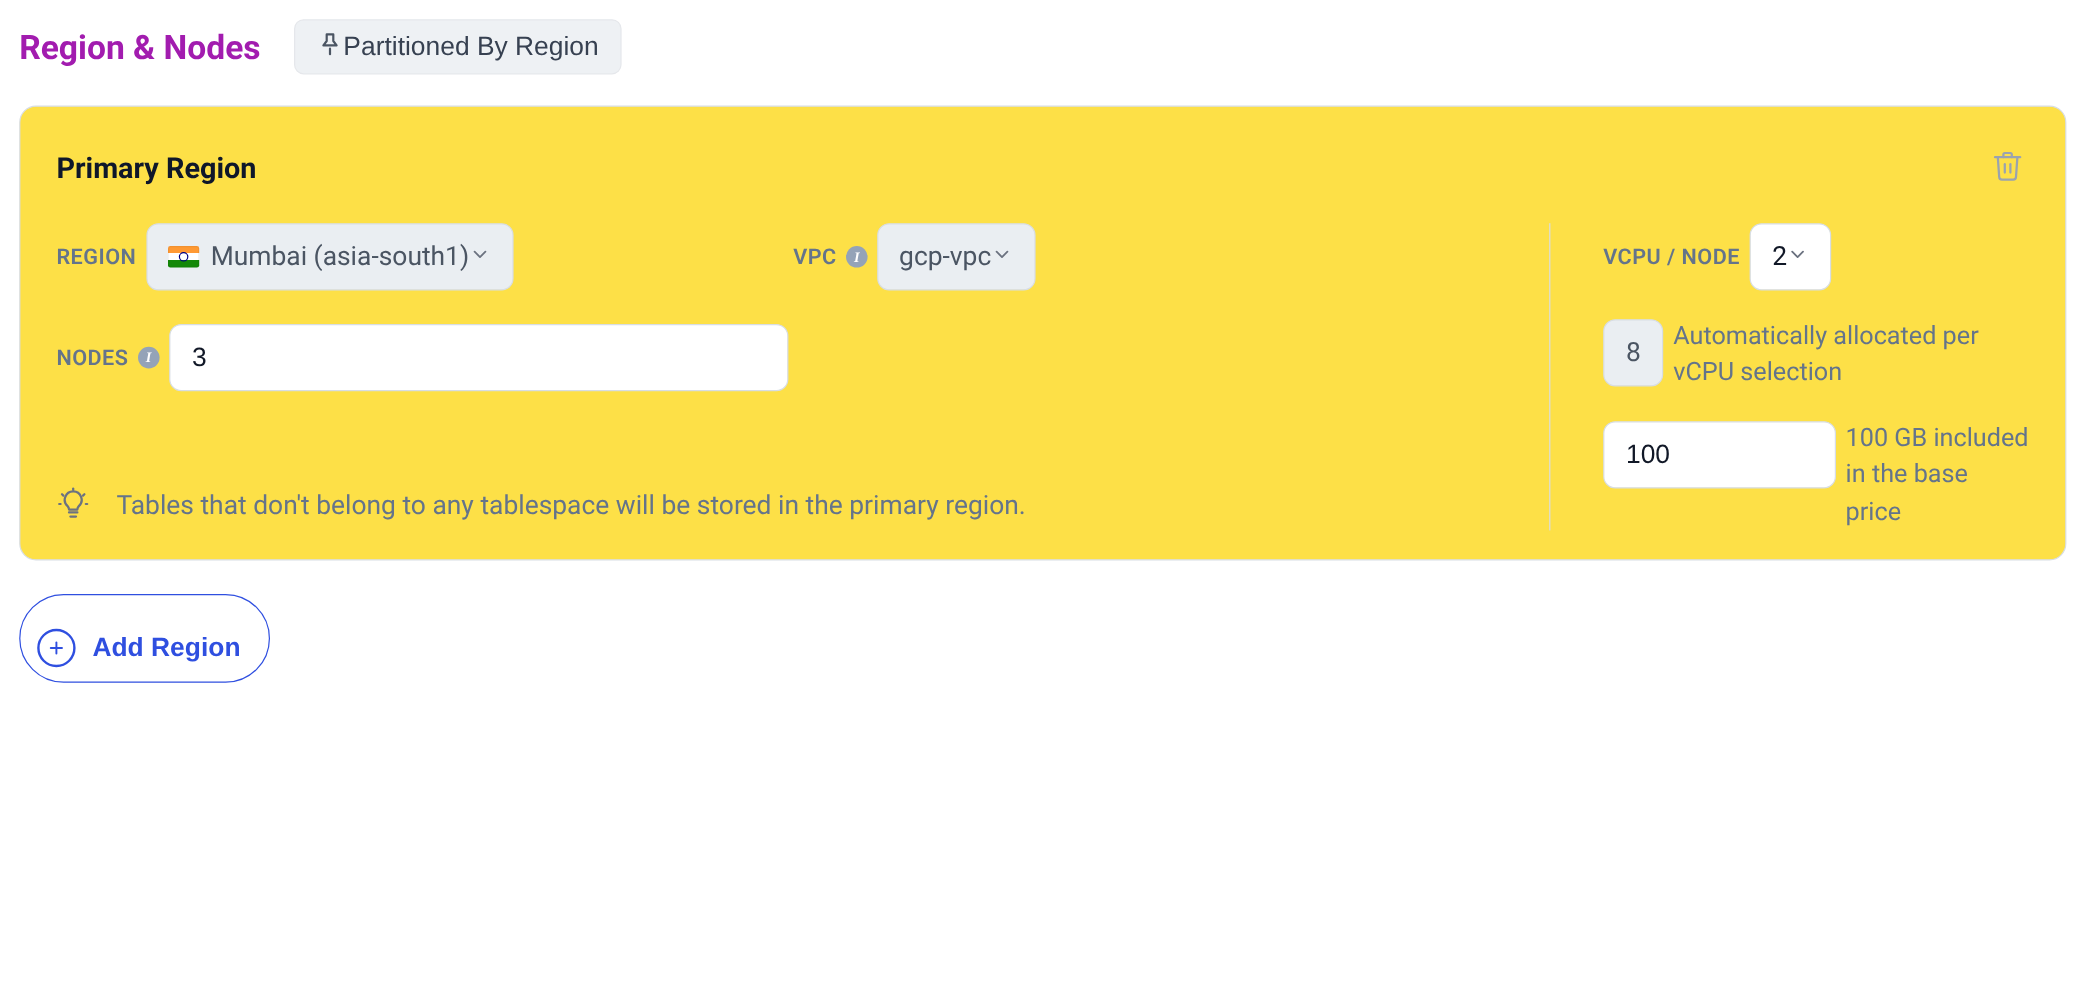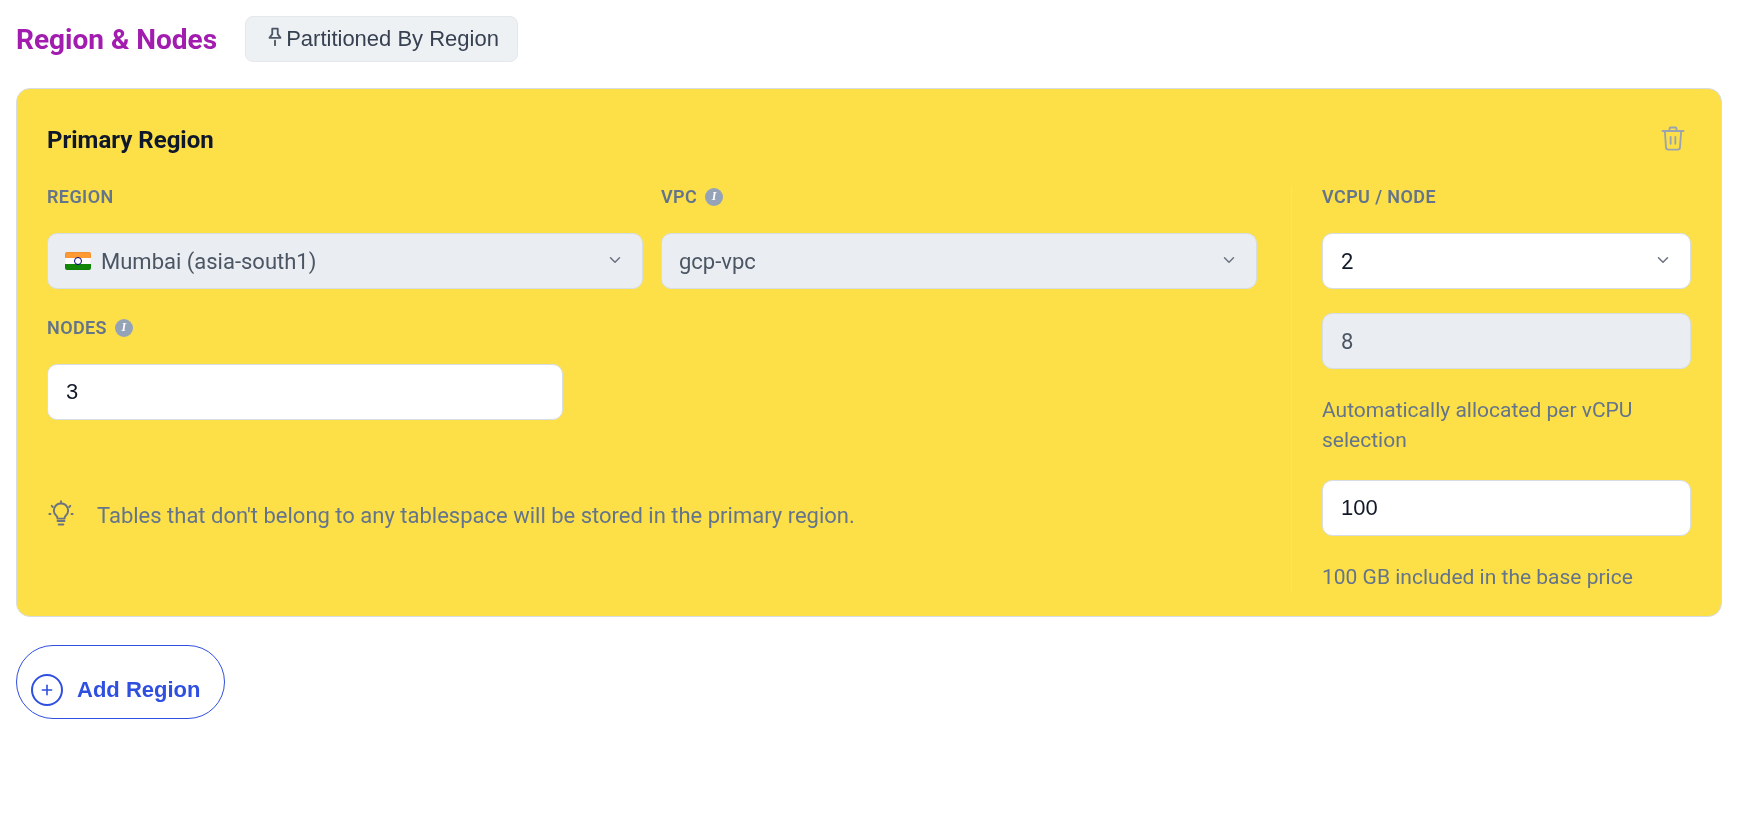--- a/index.html
+++ b/index.html
@@ -68,31 +68,31 @@
     flex: 1 1 auto;
     display: flex;
     flex-direction: column;
     gap: 28px;
     padding-right: 34px;
   }
   .right-col {
     width: 400px;
     flex: 0 0 400px;
     border-left: 1px solid #d7dde4;
-    padding-left: 30px;
+    padding-left: 44px;
     display: flex;
     flex-direction: column;
     gap: 24px;
   }
   .row-2 {
     display: flex;
     gap: 18px;
   }
   .row-2 > .field { flex: 1 1 0; }
-  .field { display: flex; flex-direction: column; gap: 26px; }
+  .field { display: flex; flex-direction: row; gap: 8px; }
   .field-label {
     font-size: 18px;
     font-weight: 600;
     letter-spacing: 0.4px;
     color: #64748b;
     display: flex;
     align-items: center;
     gap: 8px;
     text-transform: uppercase;
   }

